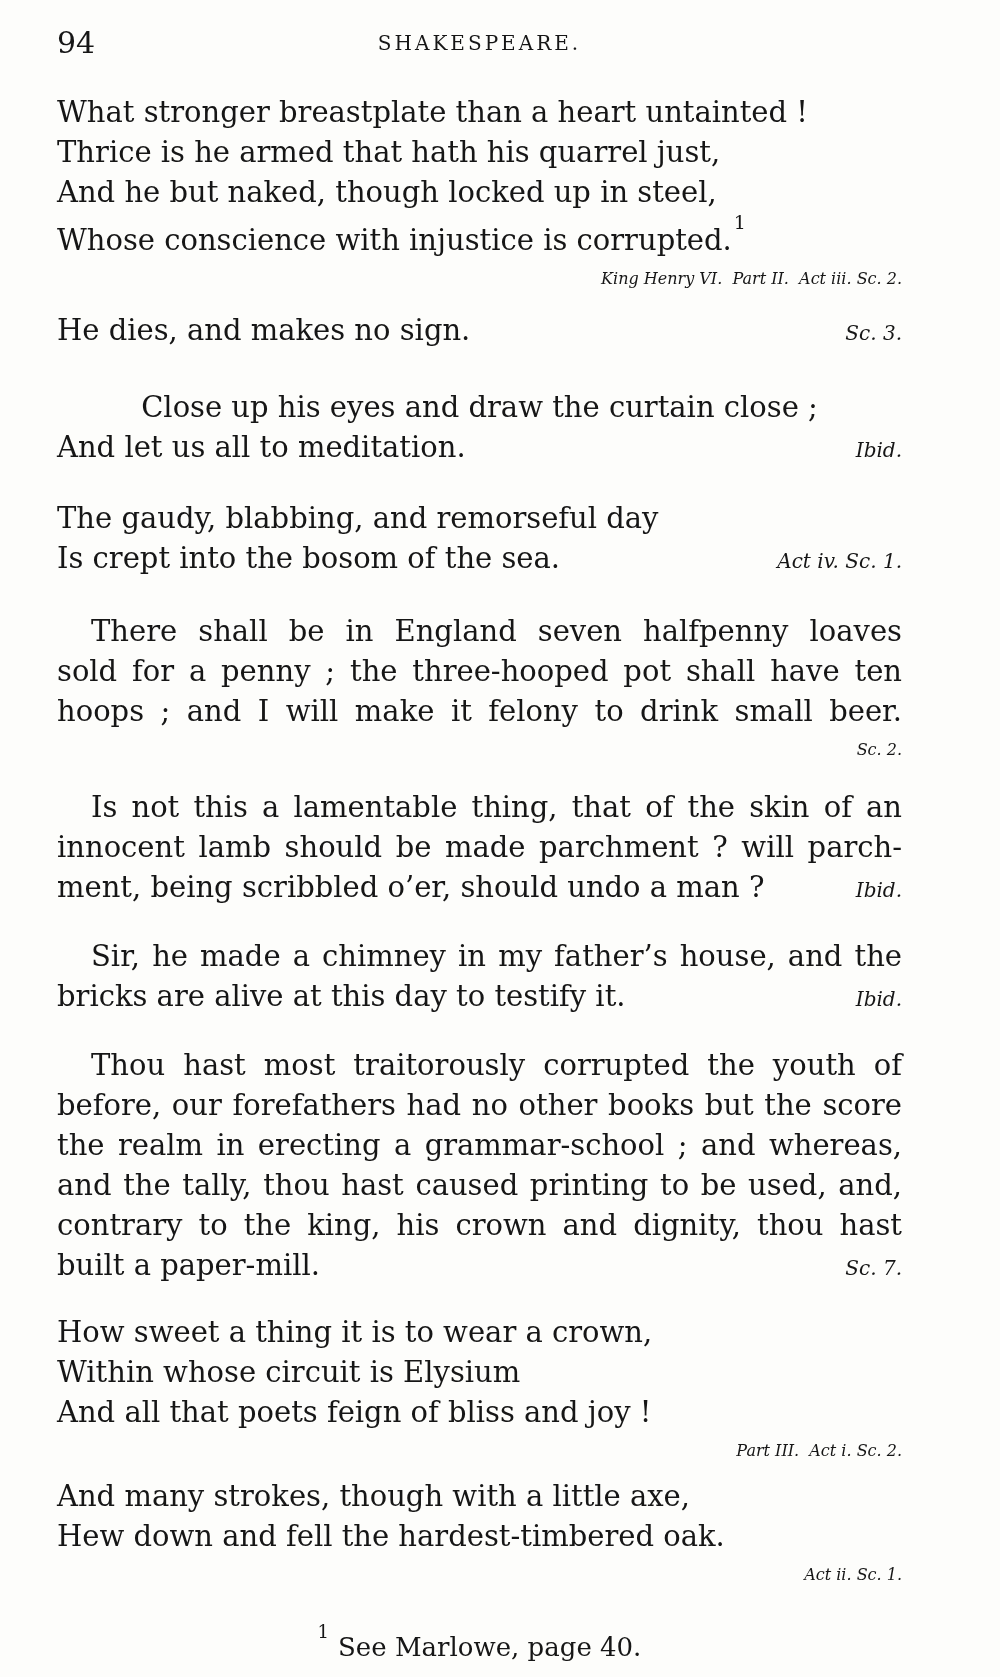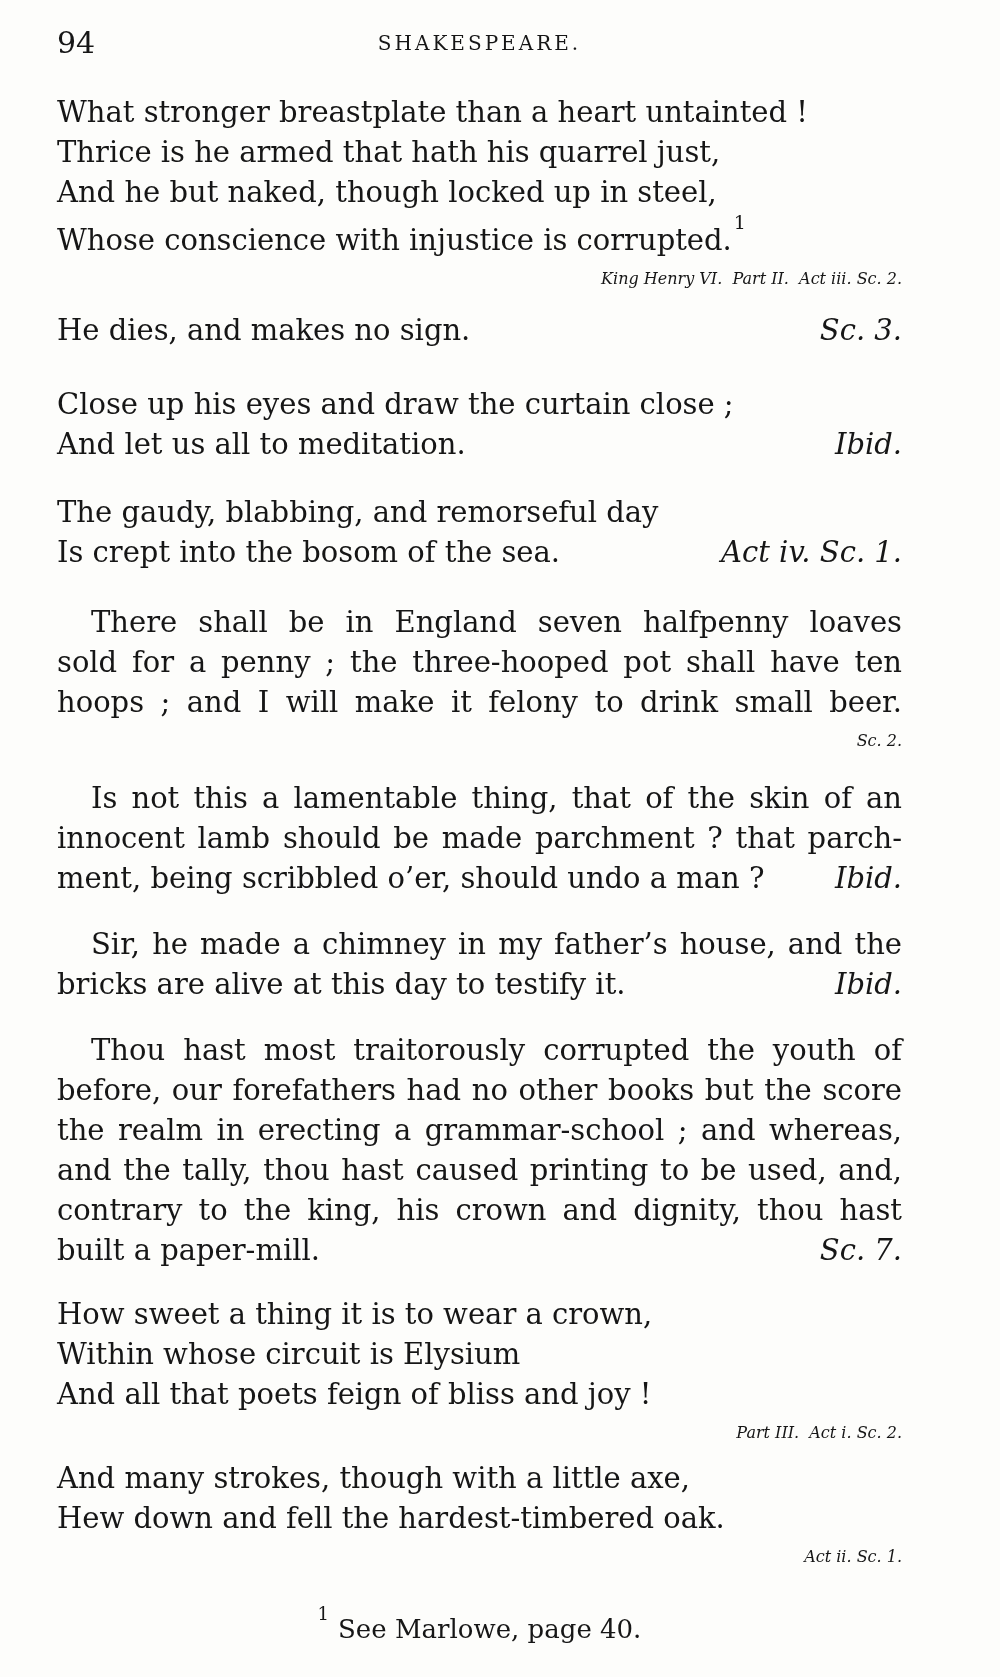--- a/index.html
+++ b/index.html
@@ -56,21 +56,21 @@
     font-size: 29px;
     line-height: 40px;
     text-align: justify;
     text-align-last: justify;
     -moz-text-align-last: justify;
   }
   .indent { text-indent: 34px; }
 
   .attr {
     font-style: italic;
-    font-size: 29px;
+    font-size: 20px;
     white-space: pre;
   }
   .attr-line {
     text-align: right;
     font-style: italic;
     font-size: 16px;
     line-height: 34px;
     white-space: pre;
     margin-top: 2px;
   }
@@ -89,21 +89,21 @@
   .fnmark {
     font-size: 18px;
     position: relative;
     top: -8px;
     margin-right: 9px;
   }
 
   
   .q0 { }
   .q1 { margin-top: 14px; }
-  .q2 { margin-top: 34px; }
+  .q2 { margin-top: 34px; text-align: center; }
   .q3 { margin-top: 28px; }
   .q4 { margin-top: 30px; }
   .q5 { margin-top: 20px; }
   .q6 { margin-top: 26px; }
   .q7 { margin-top: 26px; }
   .q8 { margin-top: 24px; }
   .q9 { margin-top: 8px; }
 </style>
 </head>
 <body>
@@ -148,21 +148,21 @@
 
   <section class="quote q4">
     <div class="jline indent">There shall be in England seven halfpenny loaves</div>
     <div class="jline">sold for a penny ; the three-hooped pot shall have ten</div>
     <div class="jline">hoops ; and I will make it felony to drink small beer.</div>
     <div class="attr-line">Sc. 2.</div>
   </section>
 
   <section class="quote q5">
     <div class="jline indent">Is not this a lamentable thing, that of the skin of an</div>
-    <div class="jline">innocent lamb should be made parchment ? that parch-</div>
+    <div class="jline">innocent lamb should be made parchment ? will parch-</div>
     <div class="line lineflex">
       <span>ment, being scribbled o’er, should undo a man ?</span>
       <span class="attr">Ibid.</span>
     </div>
   </section>
 
   <section class="quote q6">
     <div class="jline indent">Sir, he made a chimney in my father’s house, and the</div>
     <div class="line lineflex">
       <span>bricks are alive at this day to testify it.</span>

